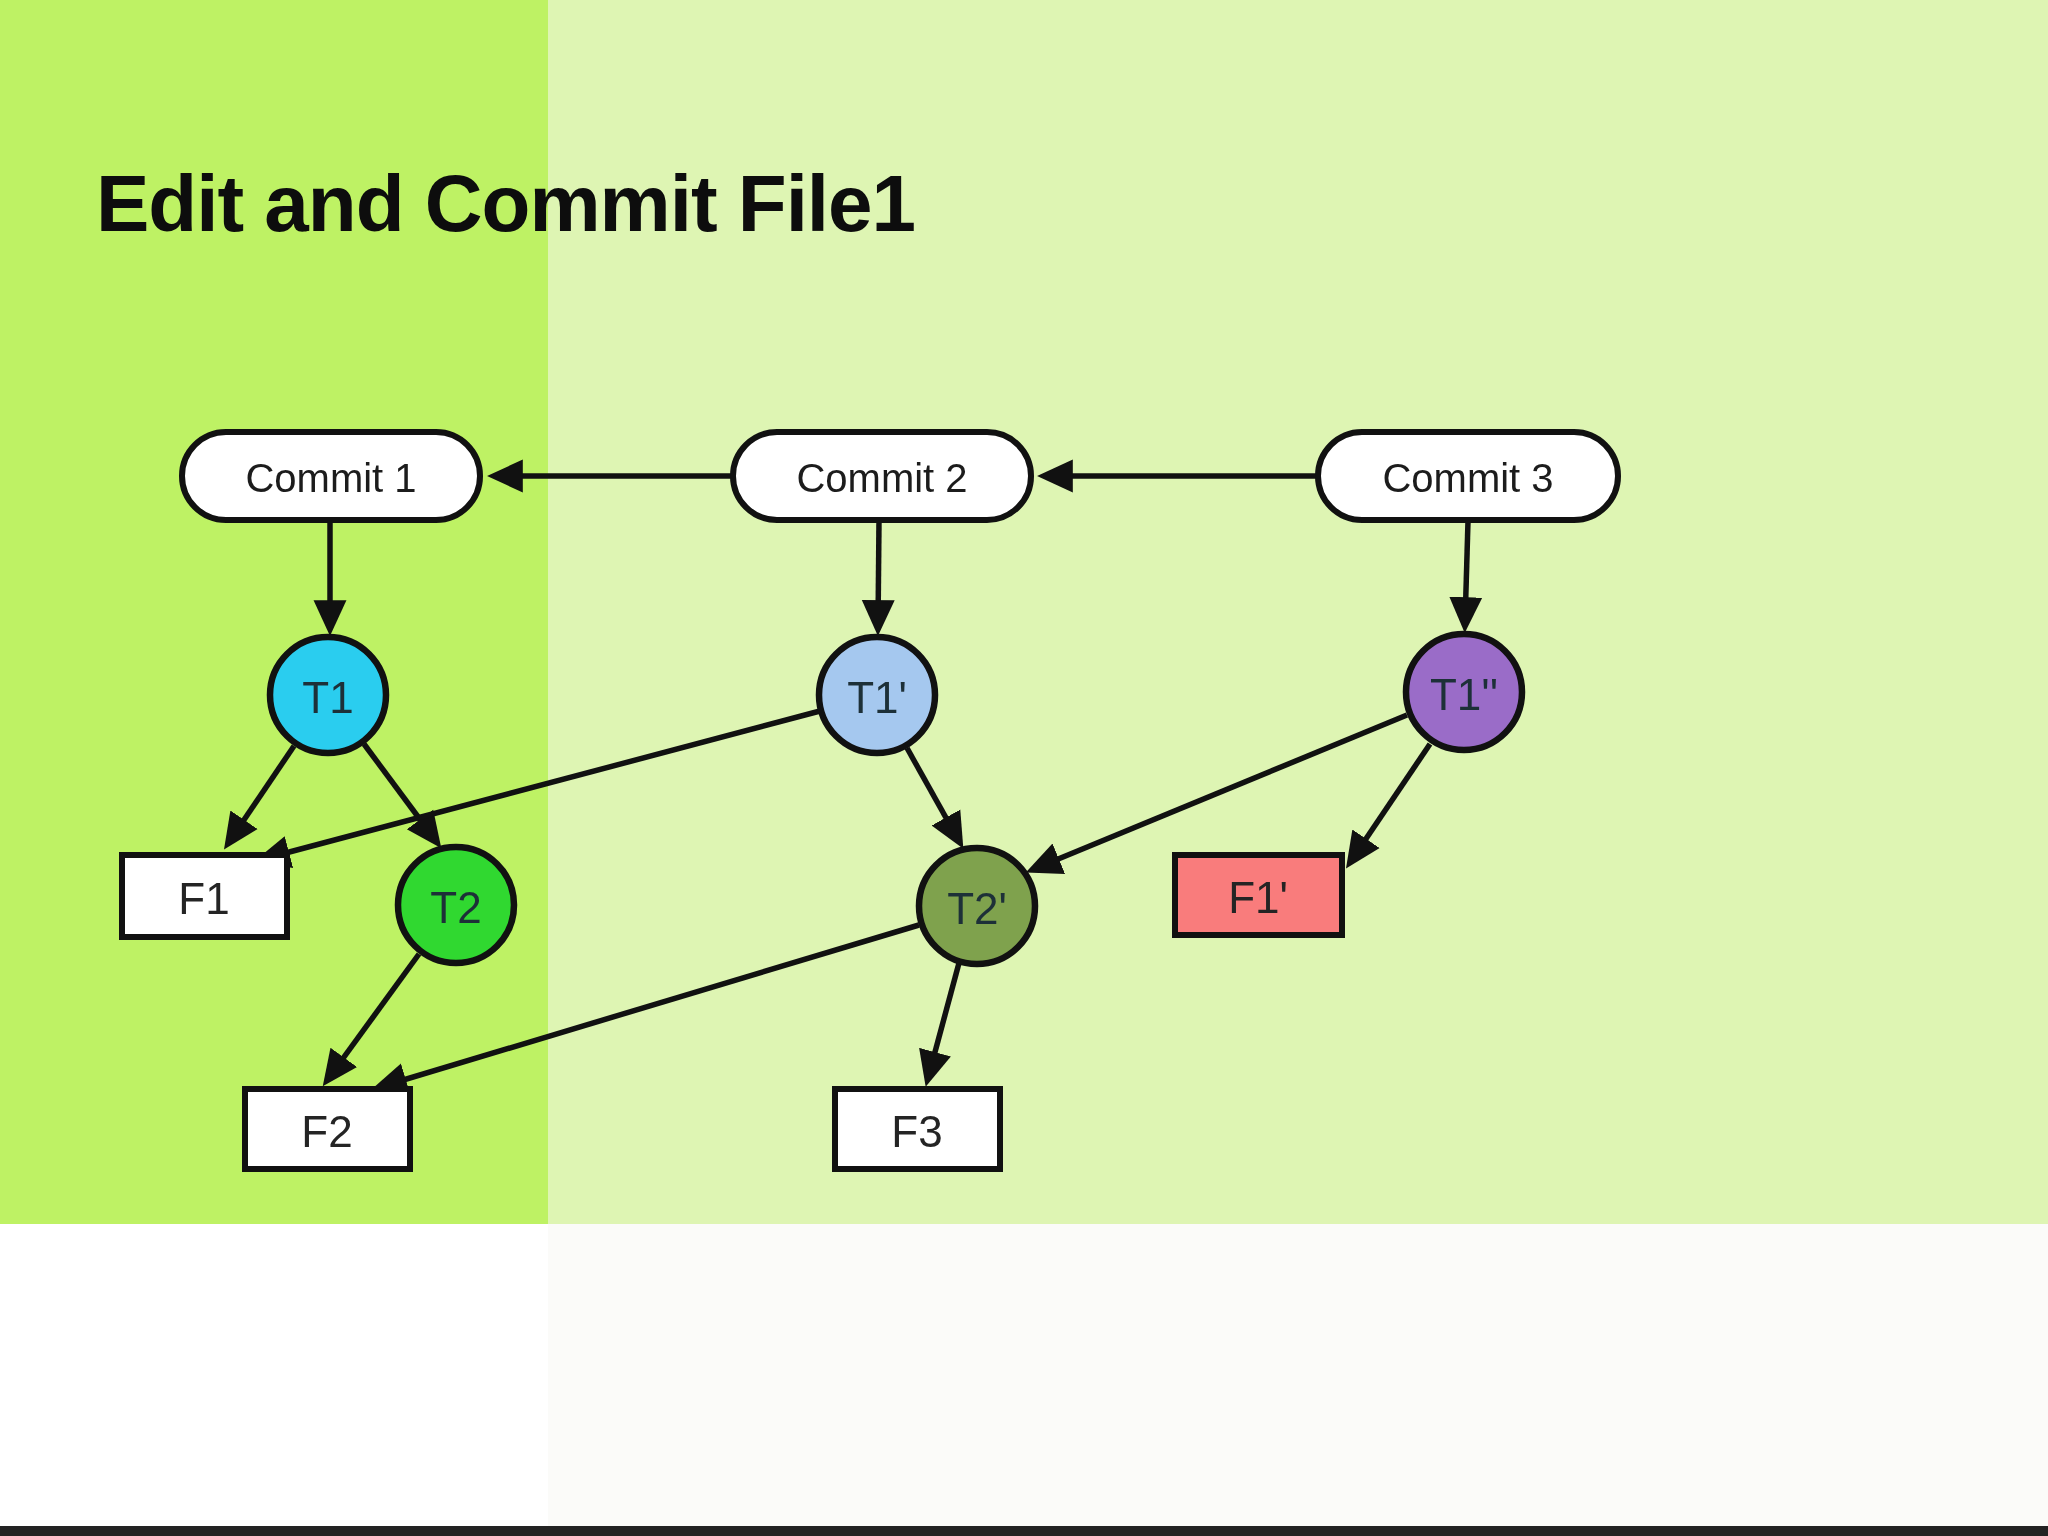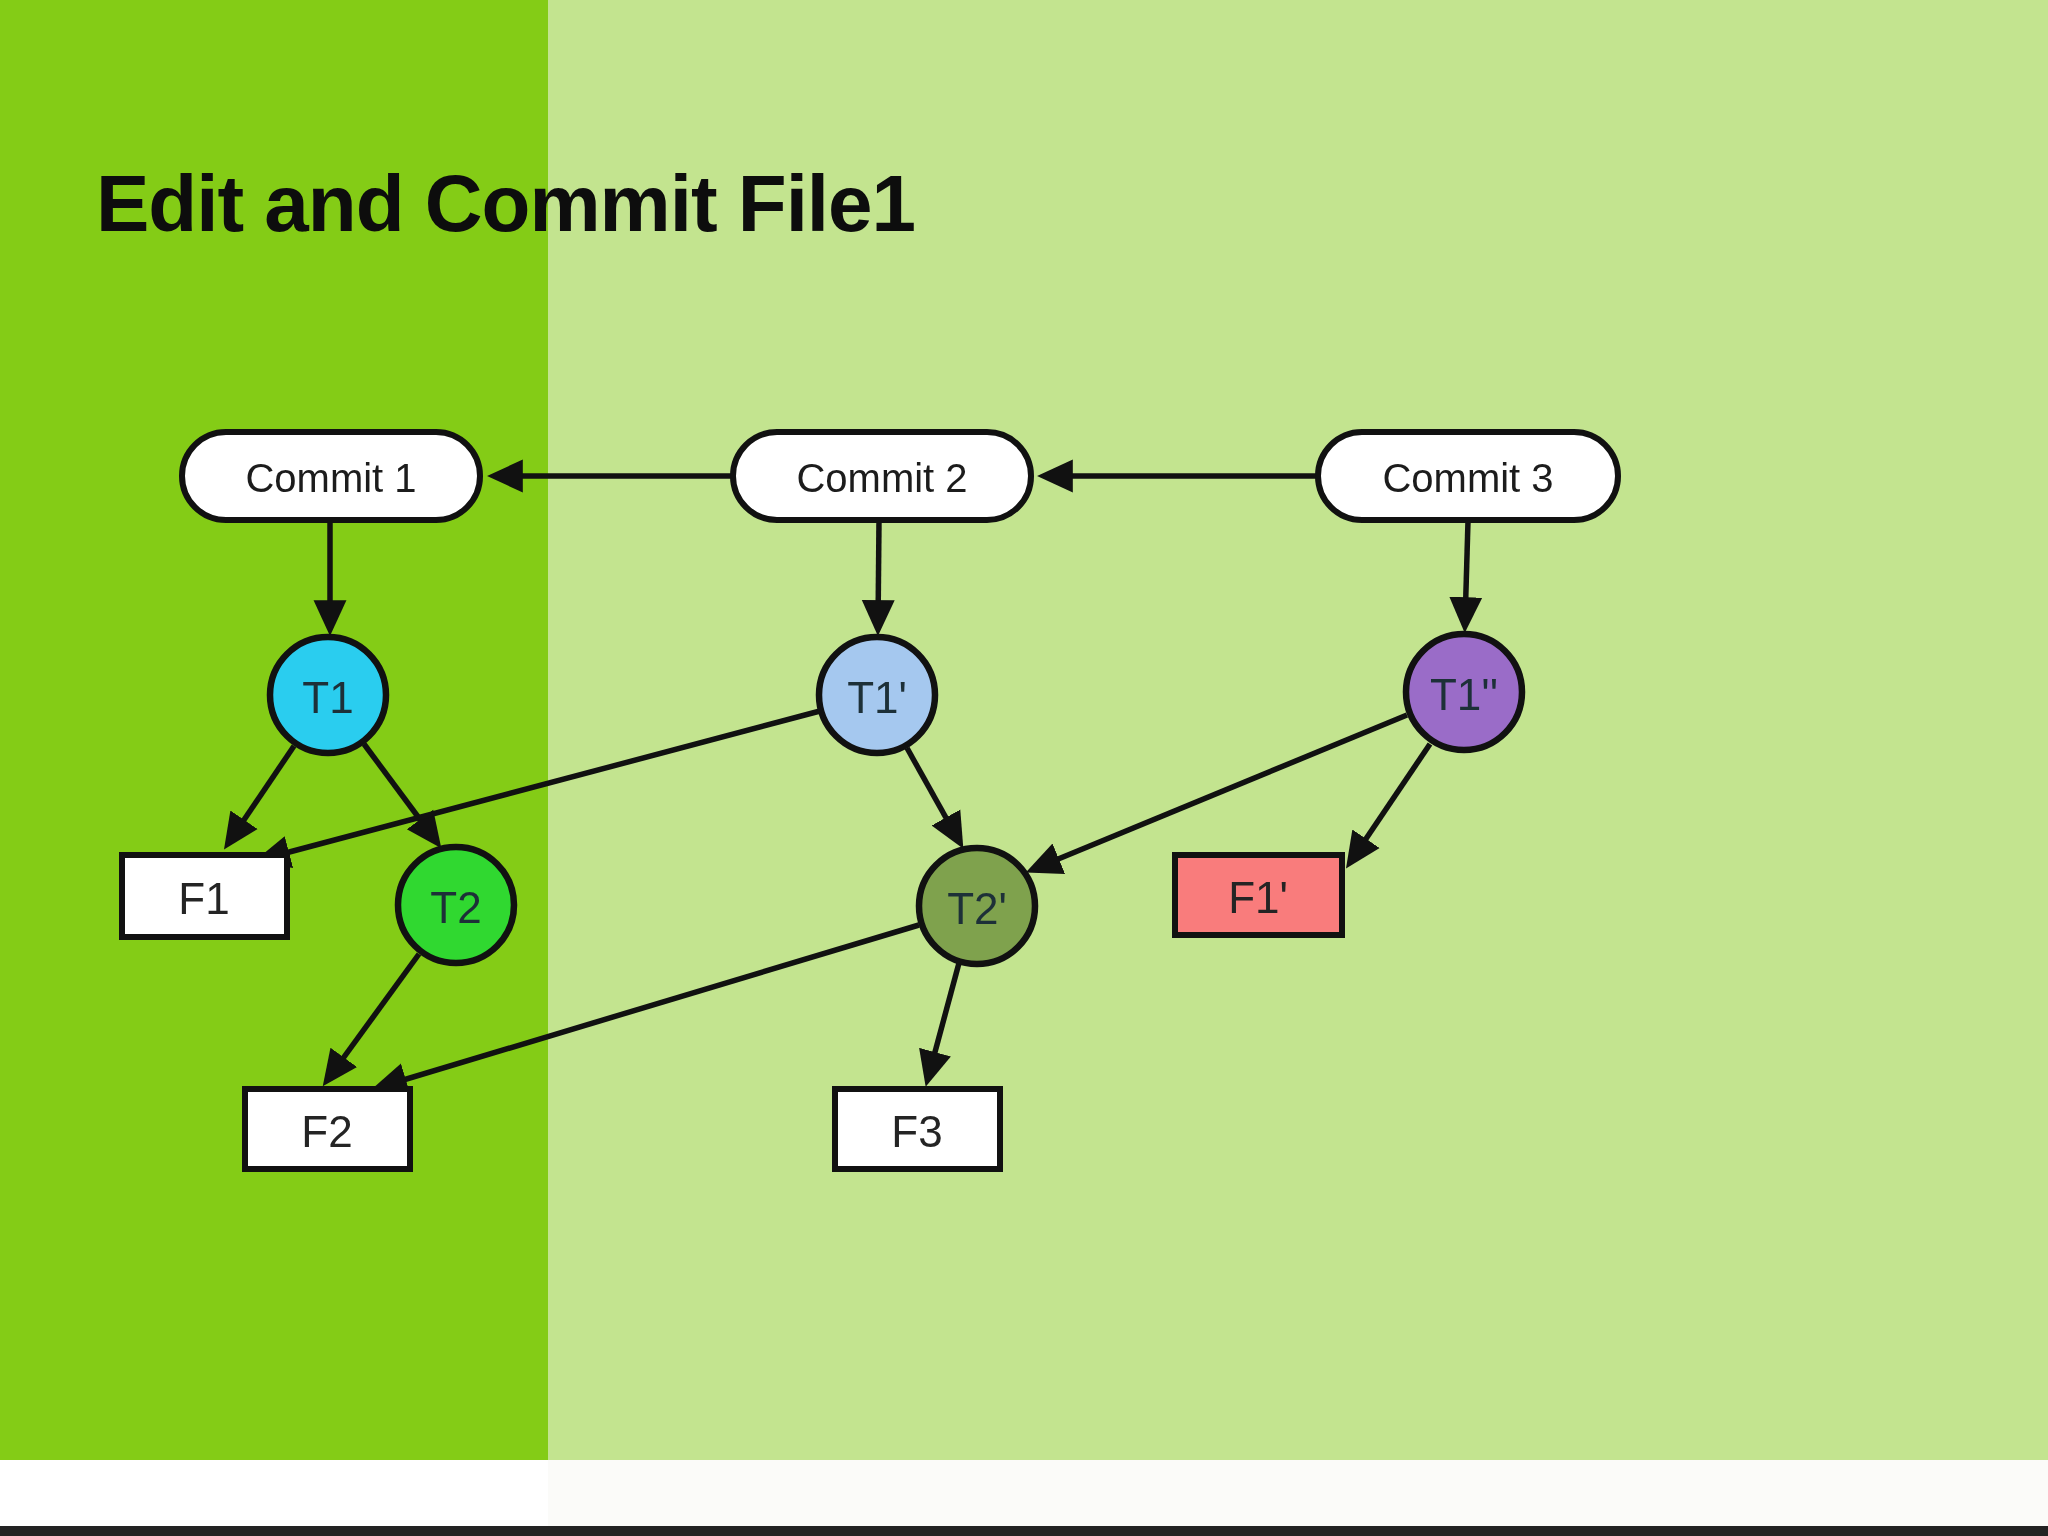--- a/index.html
+++ b/index.html
@@ -7,22 +7,22 @@
     padding: 0;
     width: 2048px;
     height: 1536px;
     background: #ffffff;
     overflow: hidden;
     font-family: "Liberation Sans", "DejaVu Sans", sans-serif;
   }
   .slide {
     position: relative;
     width: 2048px;
-    height: 1460px;
-    background: #84cc16;
+    height: 1224px;
+    background: #bef264;
   }
   .bg-right {
     position: absolute;
     left: 548px; top: 0;
     width: 1500px; height: 1536px;
     background: #f8f7f4;
     opacity: 0.55;
   }
   .slide-title {
     position: absolute;

